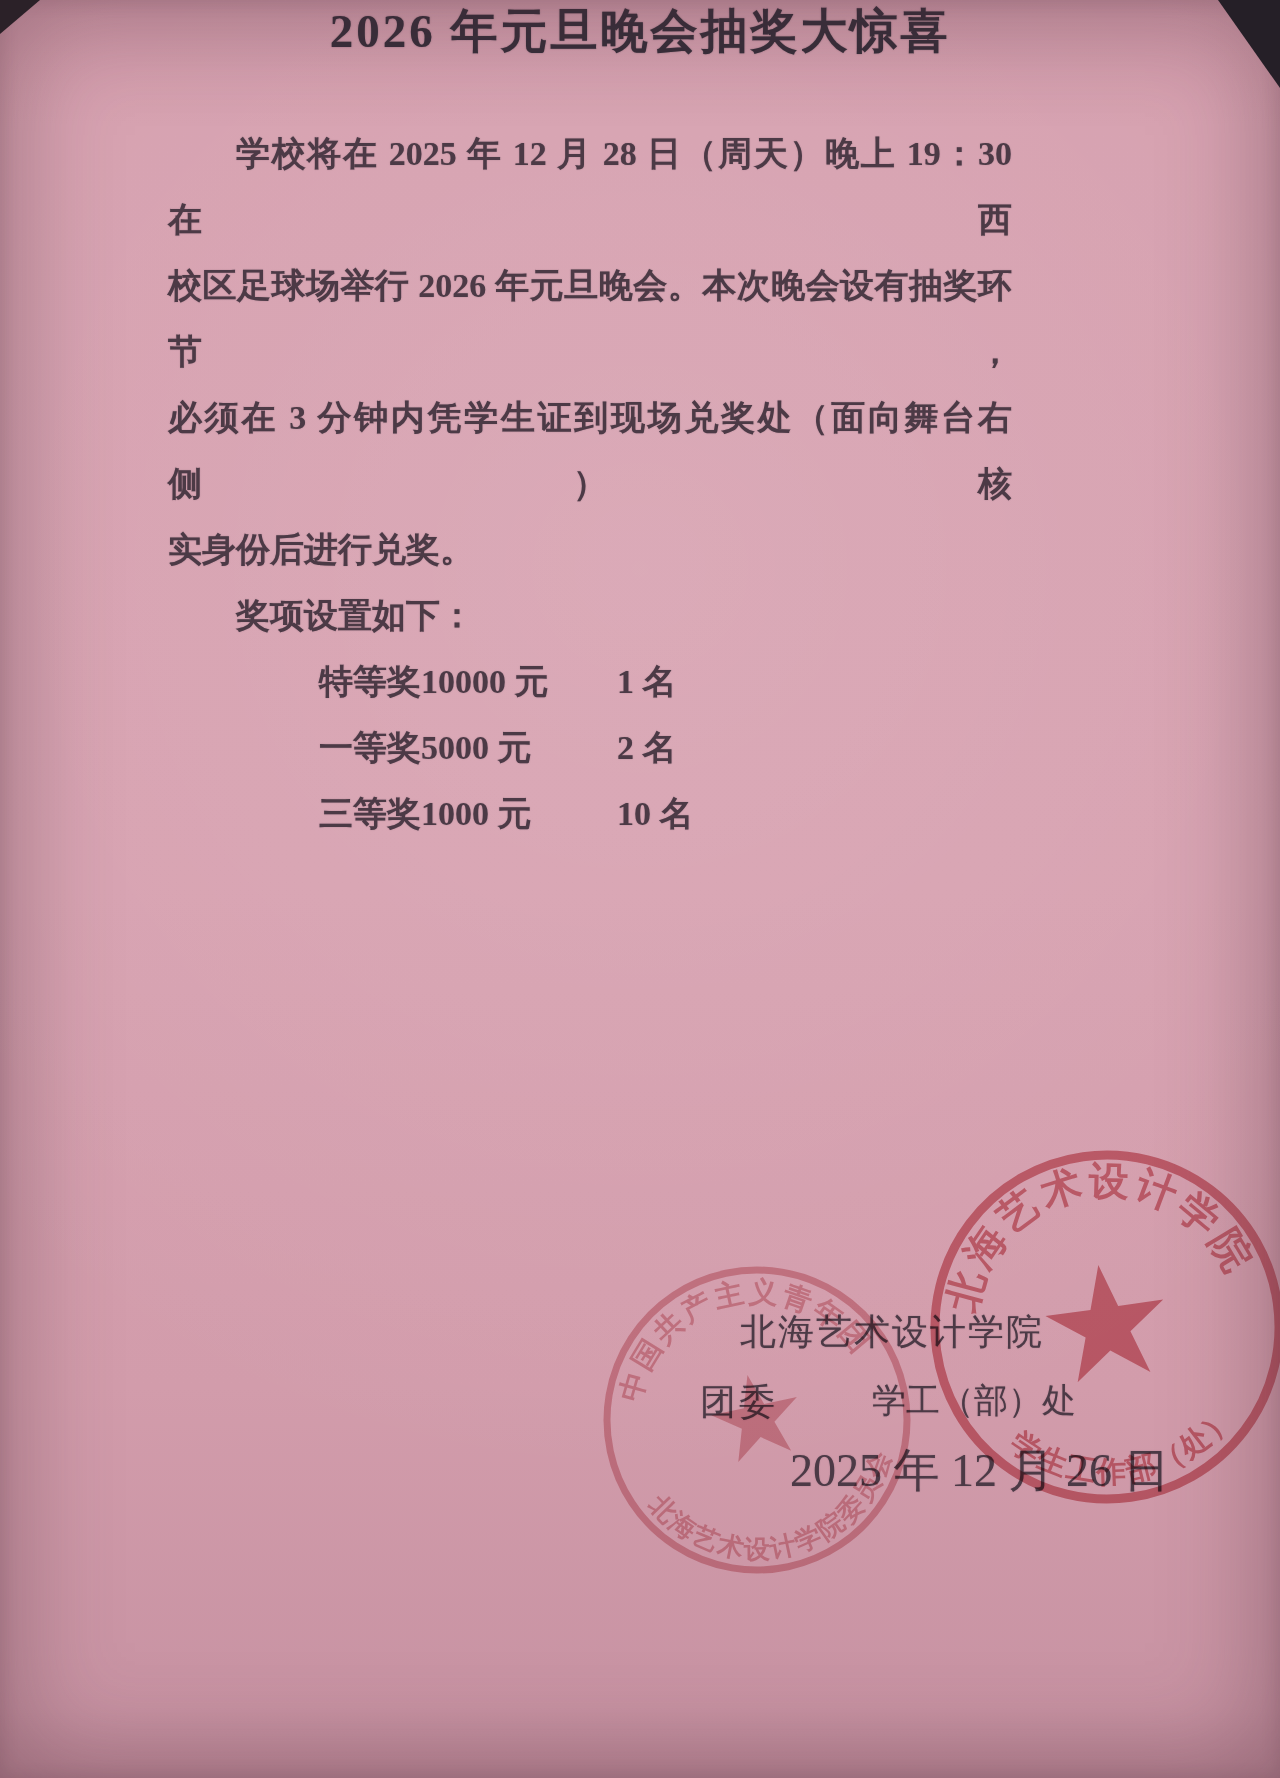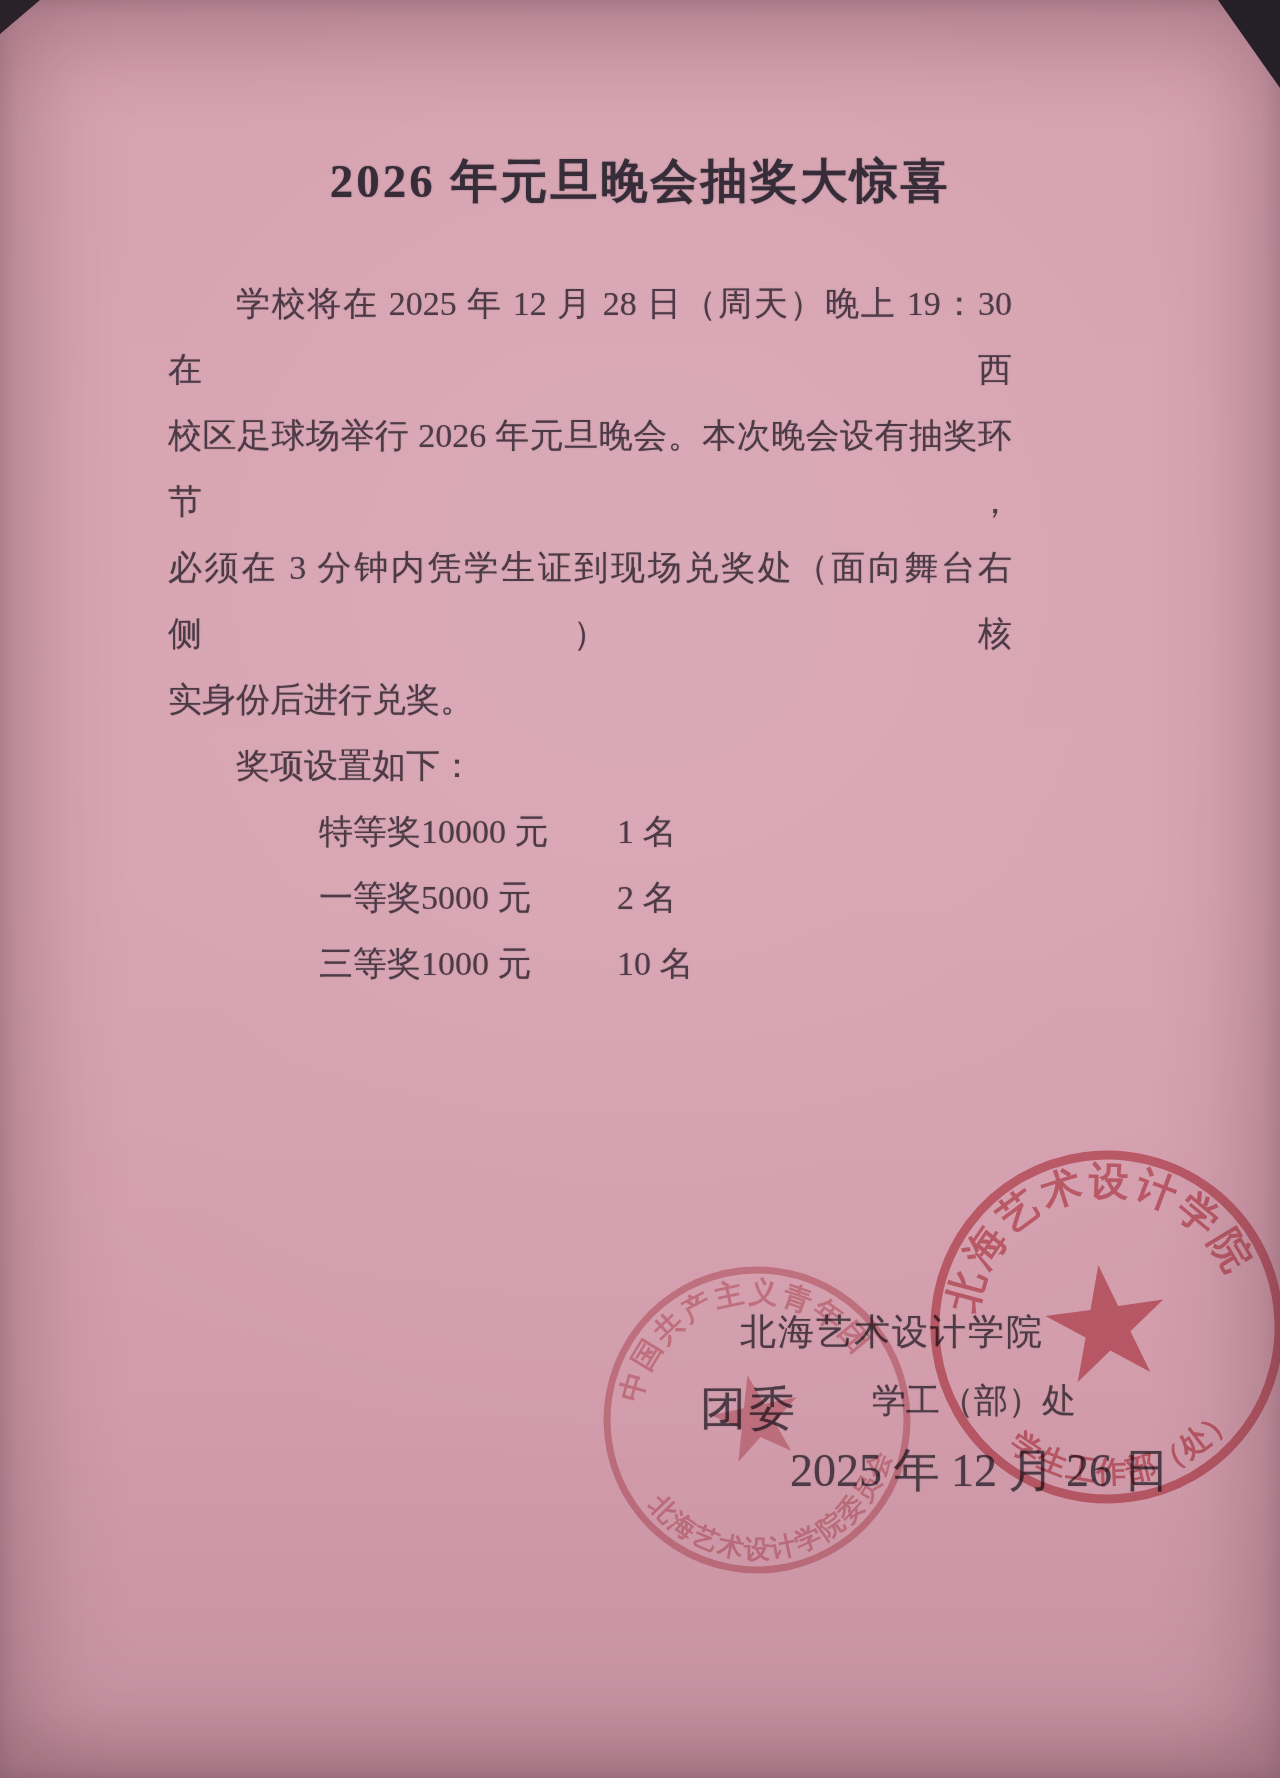--- a/index.html
+++ b/index.html
@@ -16,43 +16,43 @@
   .vignette{
     position:absolute;inset:0;pointer-events:none;z-index:6;
     box-shadow:inset 0 0 95px 22px rgba(80,46,60,.34), inset 0 0 16px 3px rgba(80,46,60,.15);
   }
   .corner-tl{position:absolute;top:0;left:0;width:40px;height:34px;background:#2b2128;
     clip-path:polygon(0 0,100% 0,0 100%);z-index:7;}
   .corner-tr{position:absolute;top:0;right:0;width:62px;height:88px;background:#251f27;
     clip-path:polygon(0 0,100% 0,100% 100%);z-index:7;}
 
   .title{
-    padding-top:150px;
     text-align:center;
     font-size:47px;font-weight:bold;letter-spacing:3px;
     color:#362d39;
     text-shadow:0 0 1.5px rgba(54,45,57,.55);
   }
   .bodytext{
     margin:58px 0 0 168px;
     width:844px;
     font-size:34px;line-height:66px;
     text-shadow:0 0 1.2px rgba(76,58,70,.45);
+    font-weight:bold;
   }
   .jline{text-align:justify;text-align-last:justify;}
   .indent{text-indent:2em;}
   .prizes{margin-left:97px;}
   .prow{display:flex;}
   .p-level{width:156px;flex:none;text-align:right;}
   .p-amount{width:196px;flex:none;}
   .p-count{flex:none;}
 
   .sig-org{position:absolute;left:740px;top:1308px;font-size:36px;letter-spacing:2px;z-index:3;
     text-shadow:0 0 1.2px rgba(76,58,70,.45);}
-  .sig-tuanwei{position:absolute;left:700px;top:1378px;font-size:46px;letter-spacing:3px;z-index:3;
+  .sig-tuanwei{position:absolute;left:700px;top:1378px;font-size:36px;letter-spacing:3px;z-index:3;
     text-shadow:0 0 1.2px rgba(76,58,70,.45);}
   .sig-xuegong{position:absolute;left:872px;top:1378px;font-size:34px;z-index:3;
     text-shadow:0 0 1.2px rgba(76,58,70,.45);}
   .sig-date{position:absolute;left:790px;top:1440px;font-size:46px;z-index:3;
     text-shadow:0 0 1.2px rgba(76,58,70,.45);}
 
   .stamp{position:absolute;mix-blend-mode:multiply;pointer-events:none;}
   .stamp-left{left:587px;top:1250px;transform:rotate(-12deg);opacity:.42;z-index:4;}
   .stamp-right{left:917px;top:1137px;transform:rotate(-8deg);opacity:.60;z-index:4;}
 </style>

